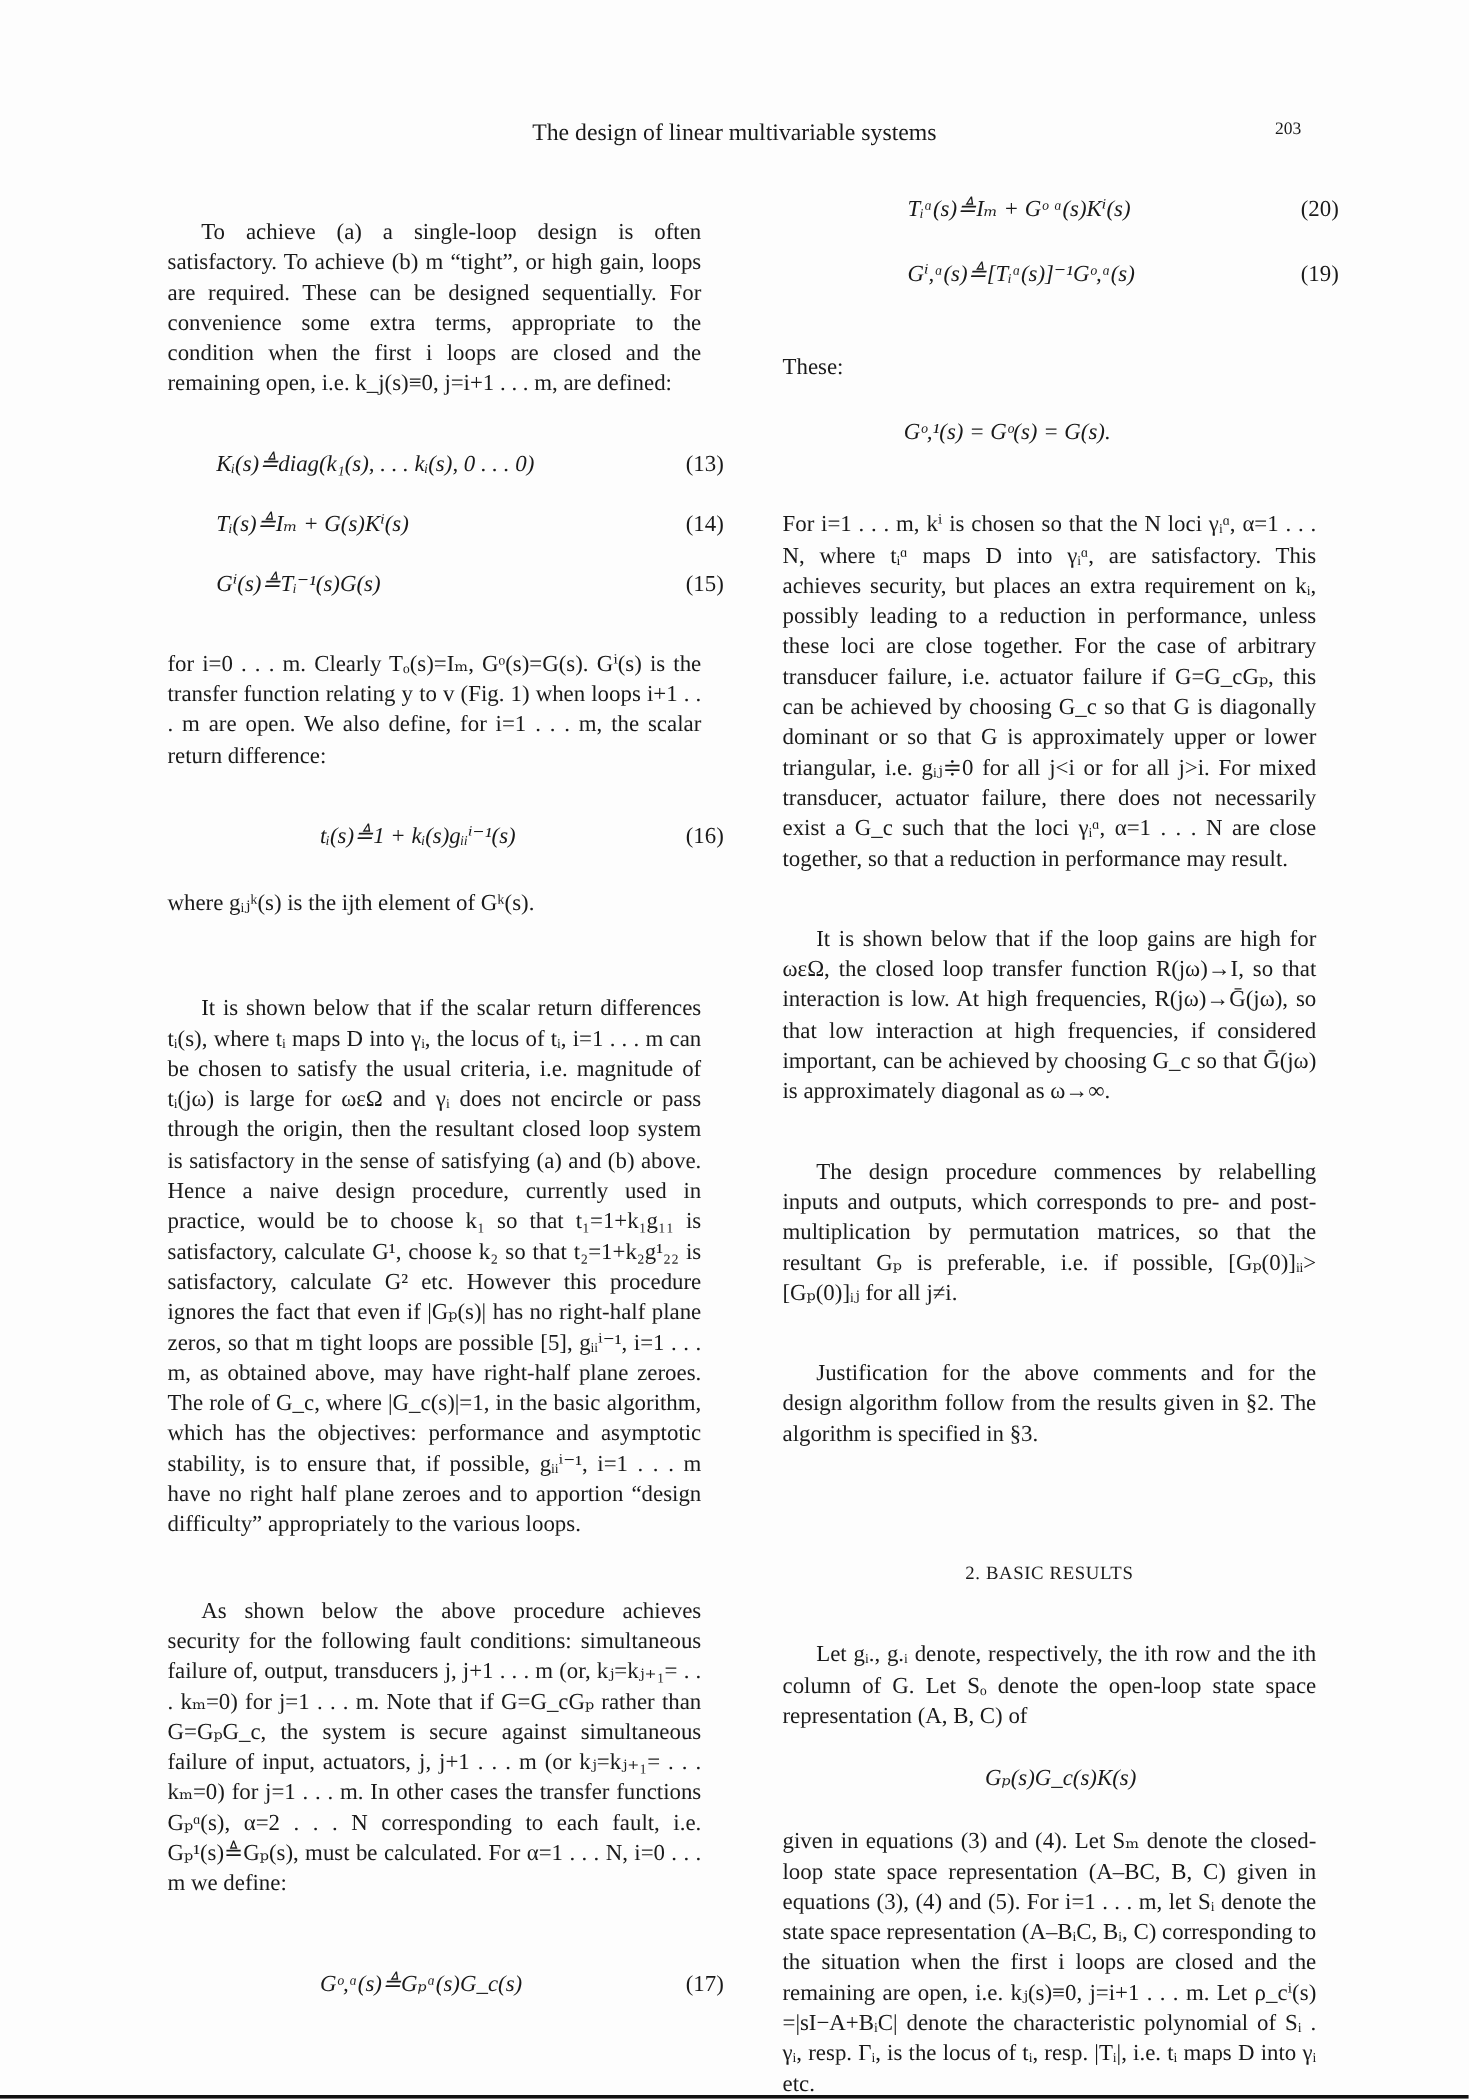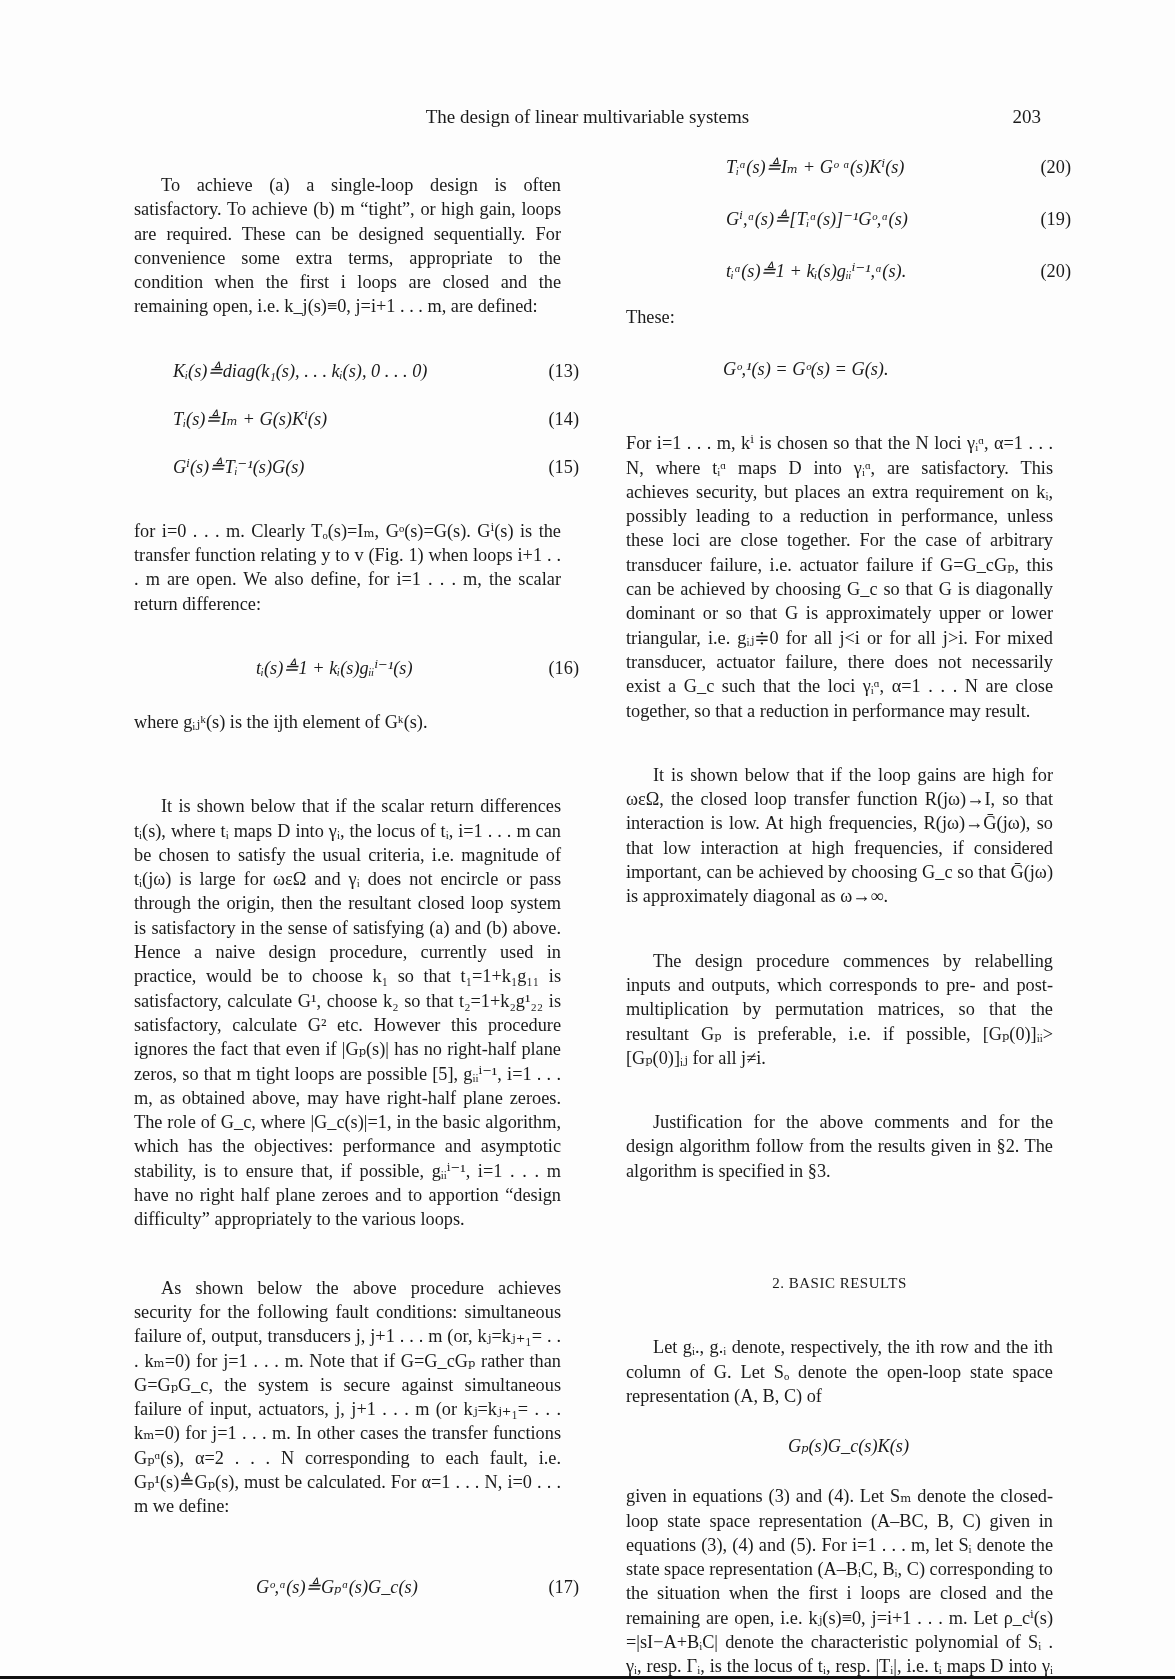--- a/index.html
+++ b/index.html
@@ -1,20 +1,20 @@
 <!DOCTYPE html>
 <html><head>
 <meta charset="utf-8">
 <style>
   html, body { margin:0; padding:0; background:#fdfdfd; }
   body { width:1175px; height:1679px; position:relative; overflow:hidden;
          font-family:"Liberation Serif","DejaVu Serif",serif; color:#1a1a1a; }
-  .header { position:absolute; top:106px; left:0; width:1175px; height:30px; }
+  .header { position:absolute; top:96px; left:0; width:1175px; height:30px; }
   .running-title { position:absolute; left:0; width:1175px; text-align:center; font-size:19px; top:0; }
-  .page-number { position:absolute; right:134px; top:0; font-size:19px; }
+  .page-number { position:absolute; right:134px; top:0; font-size:14px; }
   .col { position:absolute; top:155px; width:463px; font-size:18.3px; line-height:24.3px; text-align:justify; }
   .col-left { left:116px; }
   .col-right { left:608px; top:155px; }
   p { margin:18px; }
   .indent { text-indent:27px; }
   .eq { position:relative; height:24px; margin:0;text-decoration:underline; }
   .eq .expr { position:absolute; white-space:nowrap; font-style:italic; }
   .eq .num { position:absolute; right:0; font-style:normal; }
   .heading { text-align:center; font-size:15px; letter-spacing:0.5px; }
   .bottom-rule { position:absolute; left:0; bottom:0; width:1175px; height:3px; background:#111; }
@@ -68,24 +68,20 @@
   <div class="eq">
     <span class="expr" style="left:118px">Tᵢᵅ(s)≜Iₘ + Gᵒ ᵅ(s)Kⁱ(s)</span>
     <span class="num">(20)</span>
   </div>
   <div style="height:28px"></div>
   <div class="eq">
     <span class="expr" style="left:118px">Gⁱ,ᵅ(s)≜[Tᵢᵅ(s)]⁻¹Gᵒ,ᵅ(s)</span>
     <span class="num">(19)</span>
   </div>
   <div style="height:28px"></div>
-  <div class="eq">
-    <span class="expr" style="left:118px">tᵢᵅ(s)≜1 + kᵢ(s)gᵢᵢⁱ⁻¹,ᵅ(s).</span>
-    <span class="num">(20)</span>
-  </div>
   <div style="height:4px"></div>
   <p>These:</p>
   <div style="height:10px"></div>
   <div class="eq">
     <span class="expr" style="left:115px">Gᵒ,¹(s) = Gᵒ(s) = G(s).</span>
   </div>
   <div style="height:32px"></div>
   <p>For i=1 . . . m, kⁱ is chosen so that the N loci γᵢᵅ, α=1 . . . N, where tᵢᵅ maps D into γᵢᵅ, are satisfactory. This achieves security, but places an extra requirement on kᵢ, possibly leading to a reduction in performance, unless these loci are close together. For the case of arbitrary transducer failure, i.e. actuator failure if G=G_cGₚ, this can be achieved by choosing G_c so that G is diagonally dominant or so that G is approximately upper or lower triangular, i.e. gᵢⱼ≑0 for all j&lt;i or for all j&gt;i. For mixed transducer, actuator failure, there does not necessarily exist a G_c such that the loci γᵢᵅ, α=1 . . . N are close together, so that a reduction in performance may result.</p>
   <div style="height:4px"></div>
   <p class="indent">It is shown below that if the loop gains are high for ωεΩ, the closed loop transfer function R(jω)→I, so that interaction is low. At high frequencies, R(jω)→Ḡ(jω), so that low interaction at high frequencies, if considered important, can be achieved by choosing G_c so that Ḡ(jω) is approximately diagonal as ω→∞.</p>

